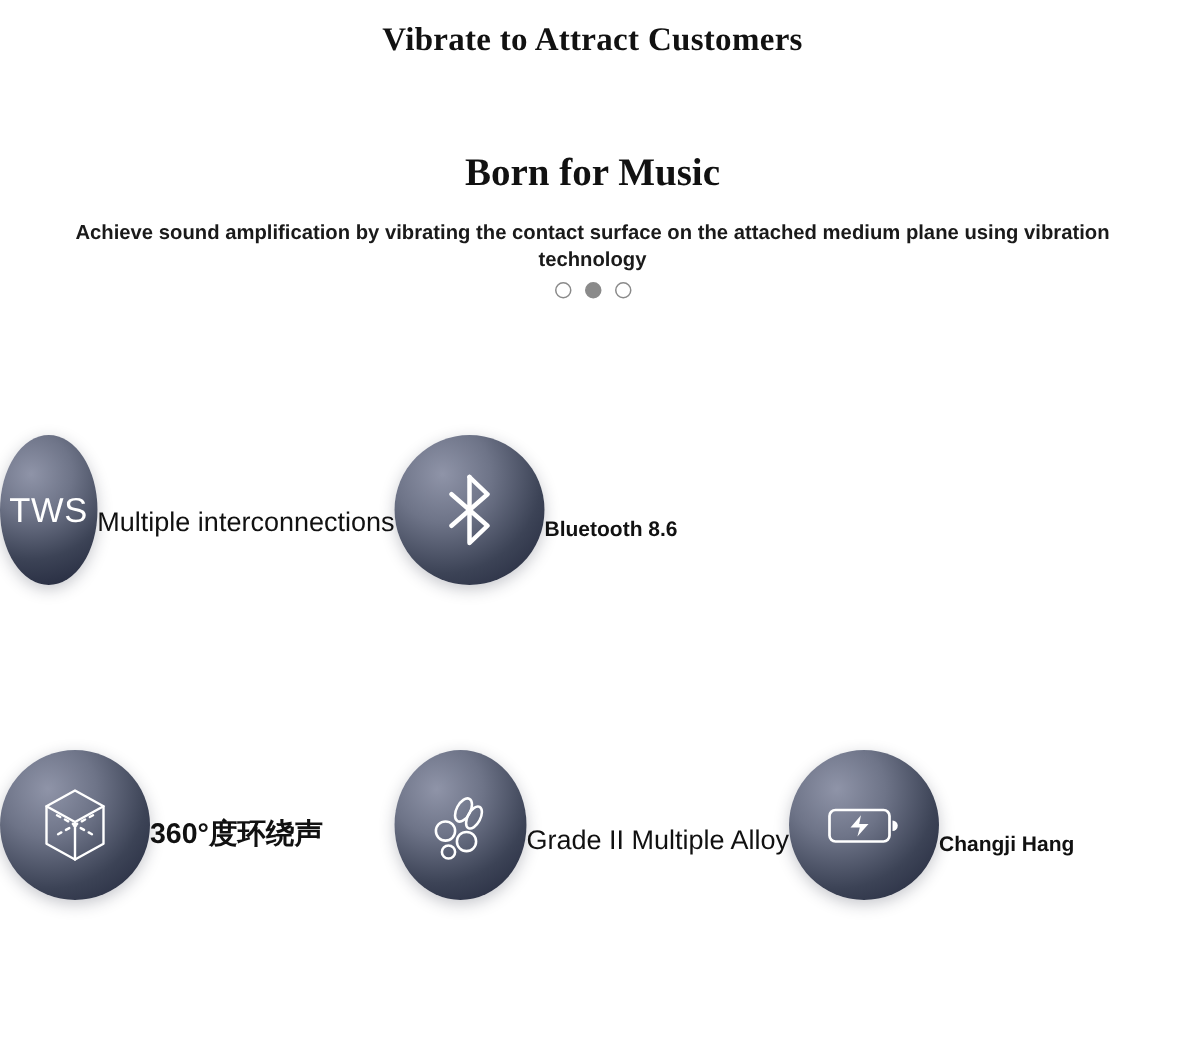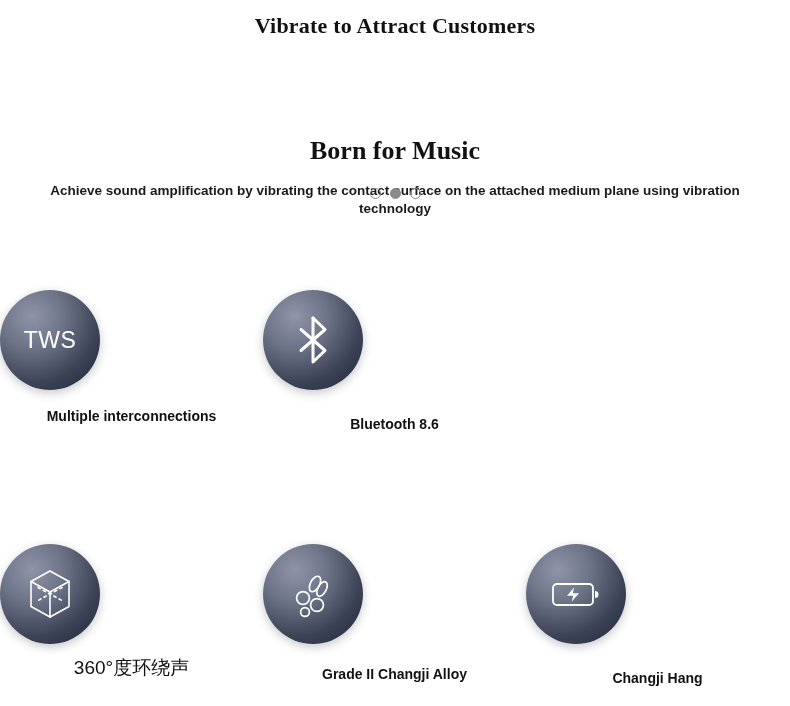--- a/index.html
+++ b/index.html
@@ -40,21 +40,21 @@
     margin-top: 12px;
     line-height: 28px;
   }
 
   .headline-main {
     text-align: center;
     font-family: "Liberation Serif", serif;
     font-weight: bold;
     font-size: 26px;
     color: #111111;
-    margin-top: 96px;
+    margin-top: 60px;
     line-height: 30px;
   }
 
   .subcopy {
     margin: 16px auto 0 auto;
     width: 730px;
     font-family: "Liberation Sans", sans-serif;
     font-weight: bold;
     font-size: 13.5px;
     line-height: 18px;
@@ -95,21 +95,22 @@
   .feature-row {
     display: flex;
     width: 790px;
   }
   .feature-row.row2 {
     margin-top: 110px;
   }
   .feature {
     width: 263px;
     display: flex;
-    flex-direction: column;
+    flex-direction: row;
+    align-items: center;
     position: relative;
   }
 
   .circle {
     width: 100px;
     height: 100px;
     border-radius: 50%;
     background: radial-gradient(circle at 32% 26%, #8f94a8 0%, #6e7488 32%, #3c4356 66%, #20253a 100%);
     display: flex;
     align-items: center;
@@ -129,26 +130,26 @@
     margin-top: 16px;
     font-family: "Liberation Sans", sans-serif;
     font-weight: bold;
     font-size: 14px;
     color: #111111;
     text-align: center;
     line-height: 20px;
     white-space: nowrap;
   }
   .feature-label.small {
-    font-size: 14px;
-    font-weight: bold;
+    font-size: 18px;
+    font-weight: normal;
   }
   .feature-label.cn {
     font-size: 19px;
-    font-weight: normal;
+    font-weight: bold;
     margin-top: 14px;
   }
 
   
   .lbl-off-a { margin-top: 20px; }
   .lbl-off-b { margin-top: 16px; }
   .lbl-off-c { margin-top: 24px; }
 </style>
 </head>
 <body>
@@ -215,21 +216,21 @@
           <span>
             <svg width="54" height="54" viewBox="0 0 54 54" fill="none" stroke="#ffffff" stroke-width="1.7" stroke-linecap="round" stroke-linejoin="round">
               <ellipse cx="29" cy="17" rx="4.6" ry="8.4" transform="rotate(28 29 17)"></ellipse>
               <ellipse cx="36" cy="22" rx="4.2" ry="8" transform="rotate(28 36 22)"></ellipse>
               <circle cx="17" cy="31" r="6.4"></circle>
               <circle cx="31" cy="38" r="6.4"></circle>
               <circle cx="19" cy="45" r="4.4"></circle>
             </svg>
           </span>
         </div>
-        <div class="feature-label small lbl-off-a">Grade II Changji Alloy</div>
+        <div class="feature-label small lbl-off-a">Grade II Multiple Alloy</div>
       </div>
 
       <div class="feature">
         <div class="circle">
           <span>
             <svg width="56" height="40" viewBox="0 0 56 40" fill="none" stroke="#ffffff" stroke-width="1.8" stroke-linecap="round" stroke-linejoin="round">
               <rect x="5" y="10" width="40" height="21" rx="4"></rect>
               <path d="M47 17v7a3.5 3.5 0 0 0 0-7z" fill="#ffffff" stroke="none"></path>
               <path d="M26 13.5l-7 8.2h6.2l-1.6 6 7.4-8.4h-6.2l1.2-5.8z" fill="#ffffff" stroke="none"></path>
             </svg>

